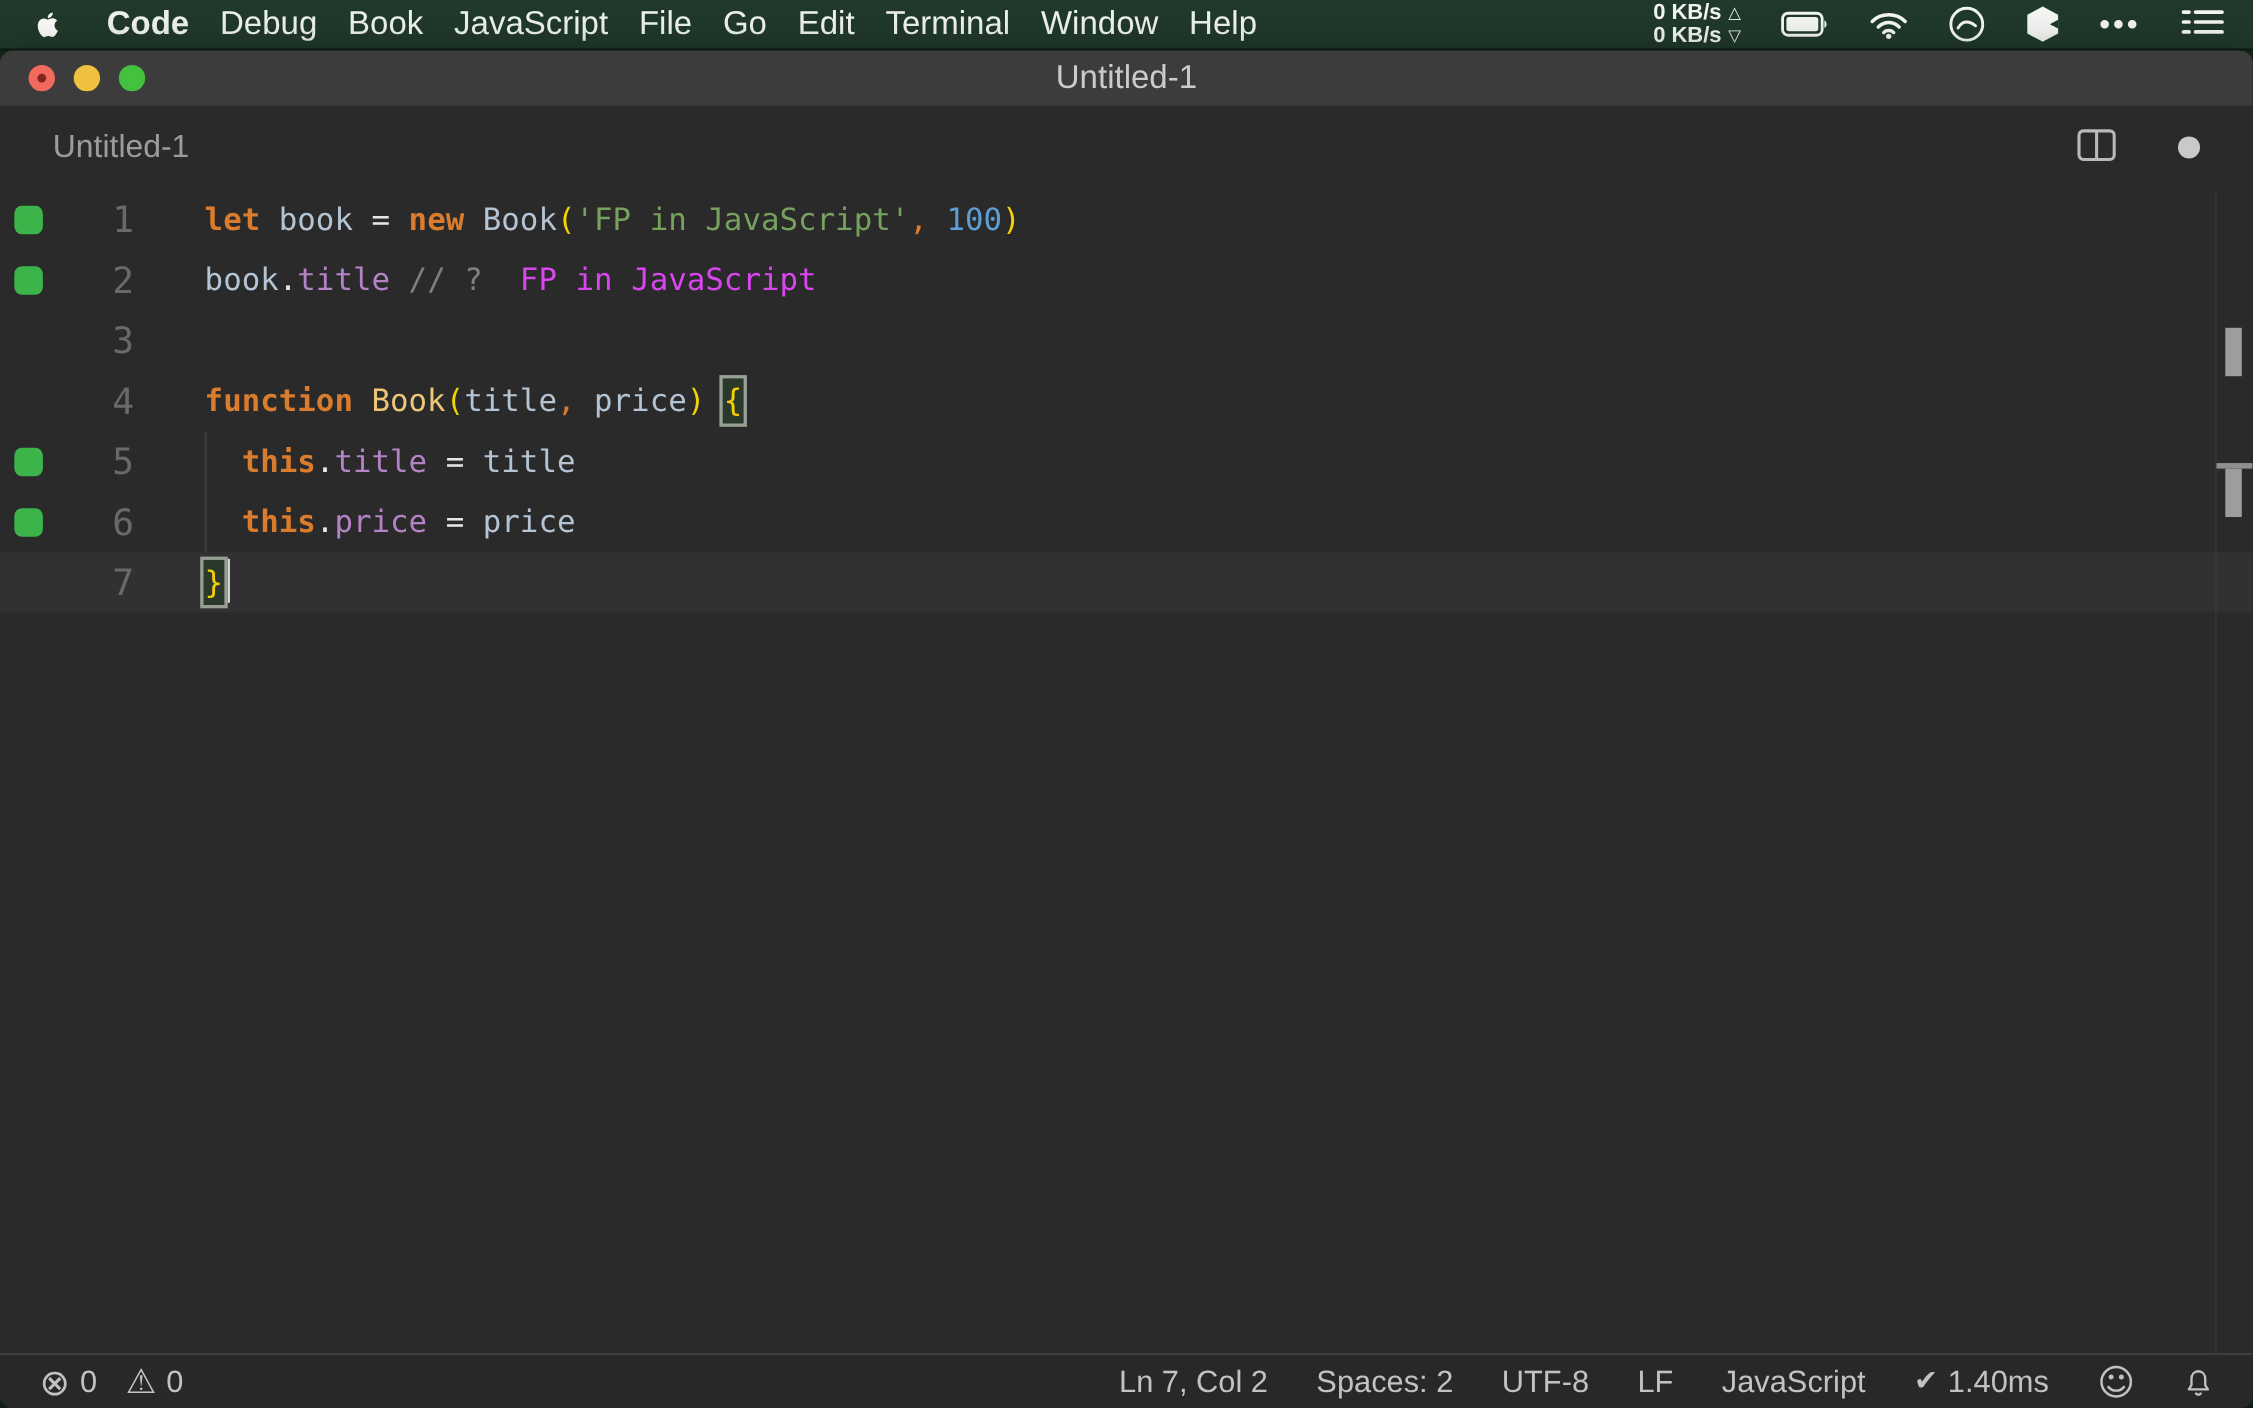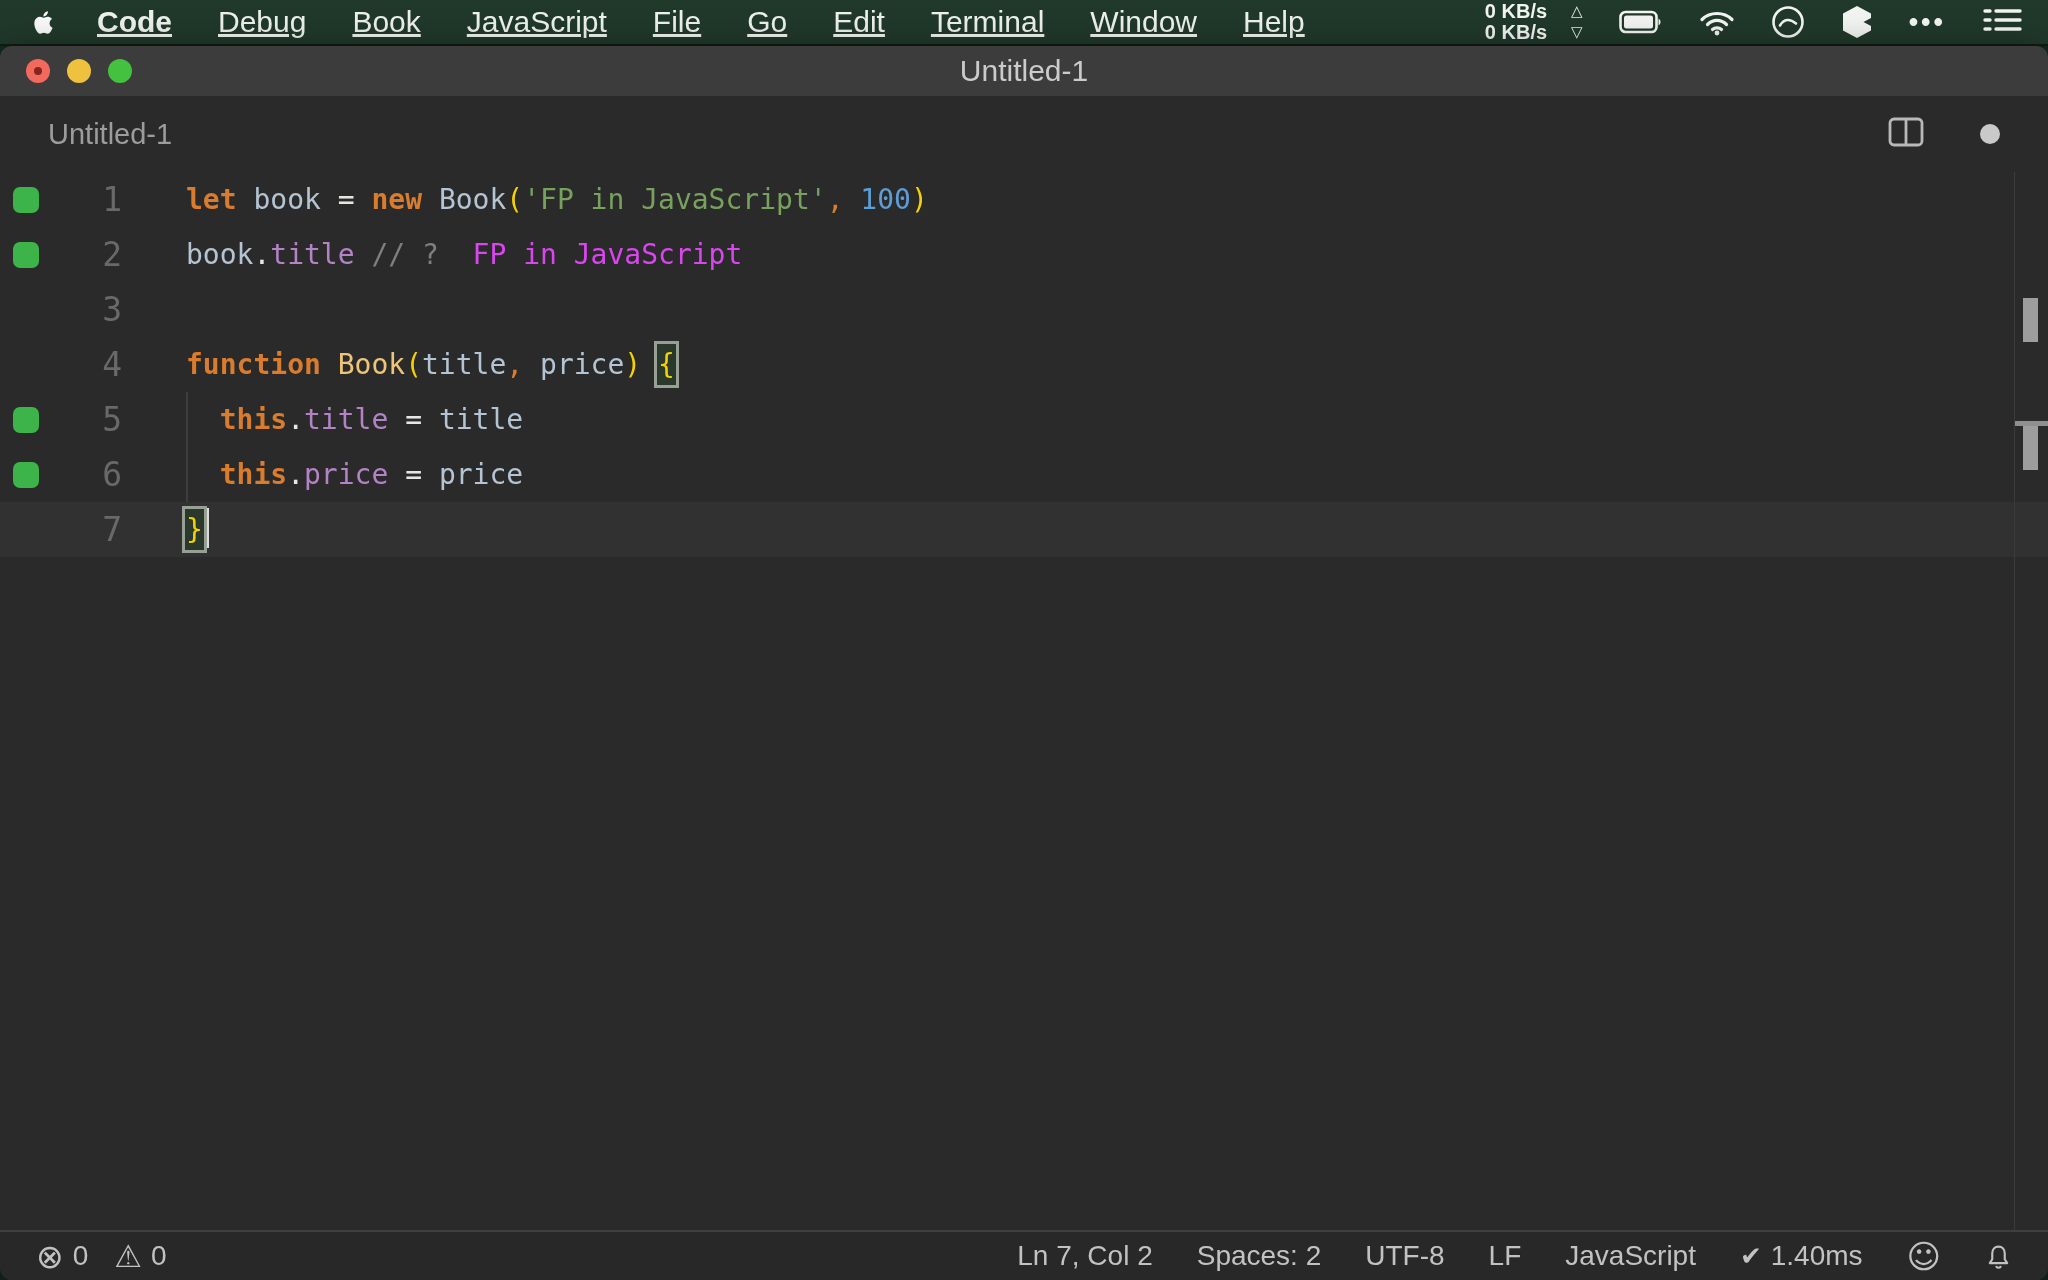--- a/index.html
+++ b/index.html
@@ -5,25 +5,25 @@
   * { margin:0; padding:0; box-sizing:border-box; }
   html,body { width:2048px; height:1280px; overflow:hidden; background:#16291d;
               font-family:"Liberation Sans","DejaVu Sans",sans-serif; }
   .screen { position:relative; width:2048px; height:1280px; }
 
   
   .menubar { position:absolute; top:0; left:0; right:0; height:46px; background:#20392b;
              border-bottom:2px solid #101c14; display:flex; align-items:center;
              padding:0 26px 0 30px; color:#f1f4f1; }
   .apple { display:flex; align-items:center; margin-right:14px; }
-  .menus { display:flex; align-items:center; gap:46px; margin-left:26px; font-size:30px;text-decoration:underline; }
+  .menus { display:flex; align-items:center; gap:28px; margin-left:26px; font-size:30px; }
   .menu-item { color:#eef2ee; cursor:default; }
   .menu-item.app-name { font-weight:bold; }
   .mb-right { margin-left:auto; display:flex; align-items:center; gap:36px; }
-  .net { display:flex; align-items:center; gap:24px; }
+  .net { display:flex; align-items:center; gap:6px; }
   .net-col { display:flex; flex-direction:column; align-items:flex-end;
              font-size:20px; line-height:21px; font-weight:bold; color:#f2f5f2; }
   .net-tri { display:flex; flex-direction:column; align-items:center;
              font-size:15px; line-height:21px; color:#e6ece7;
              font-family:"DejaVu Sans",sans-serif; }
   .mbicon { display:flex; align-items:center; }
 
   
   .window { position:absolute; top:46px; left:0; right:0; bottom:0; background:#2a2a2a;
             border-radius:12px; box-shadow:0 10px 40px rgba(0,0,0,.55);

